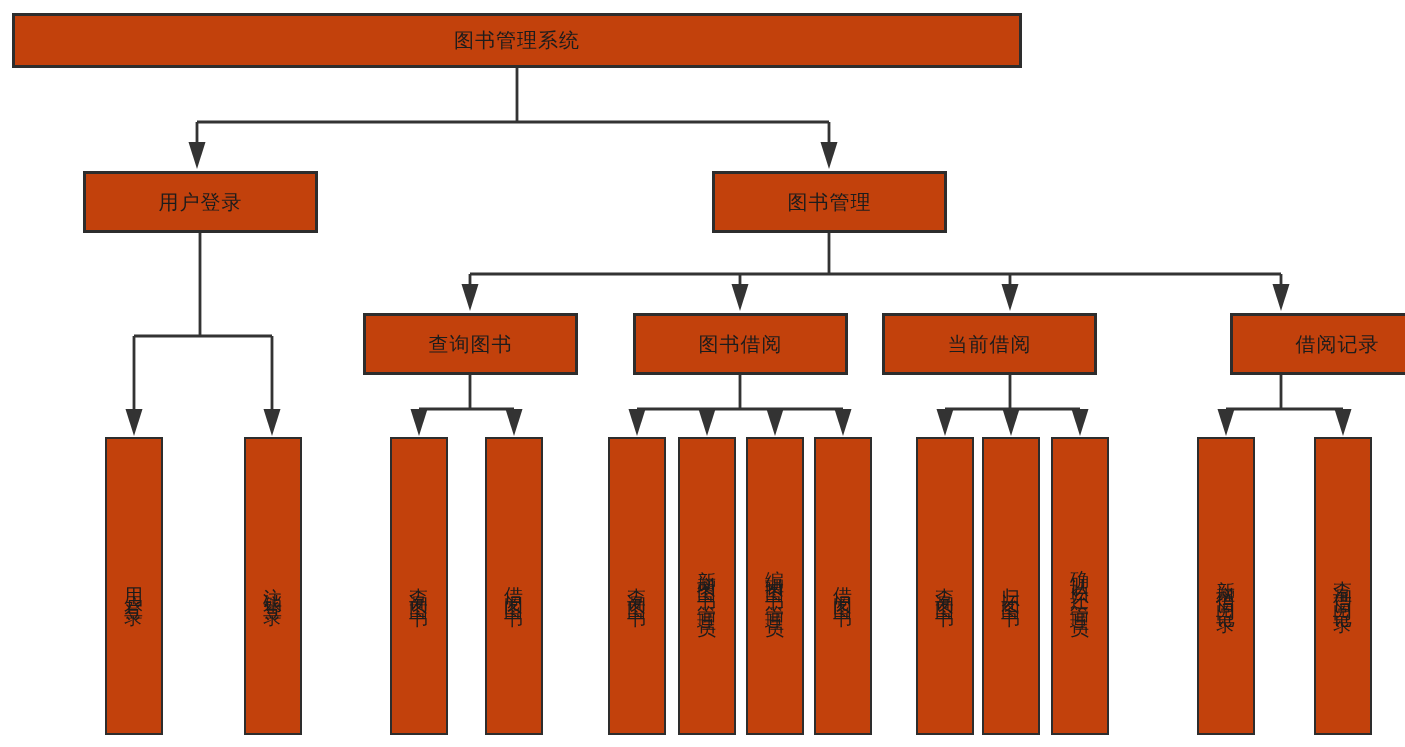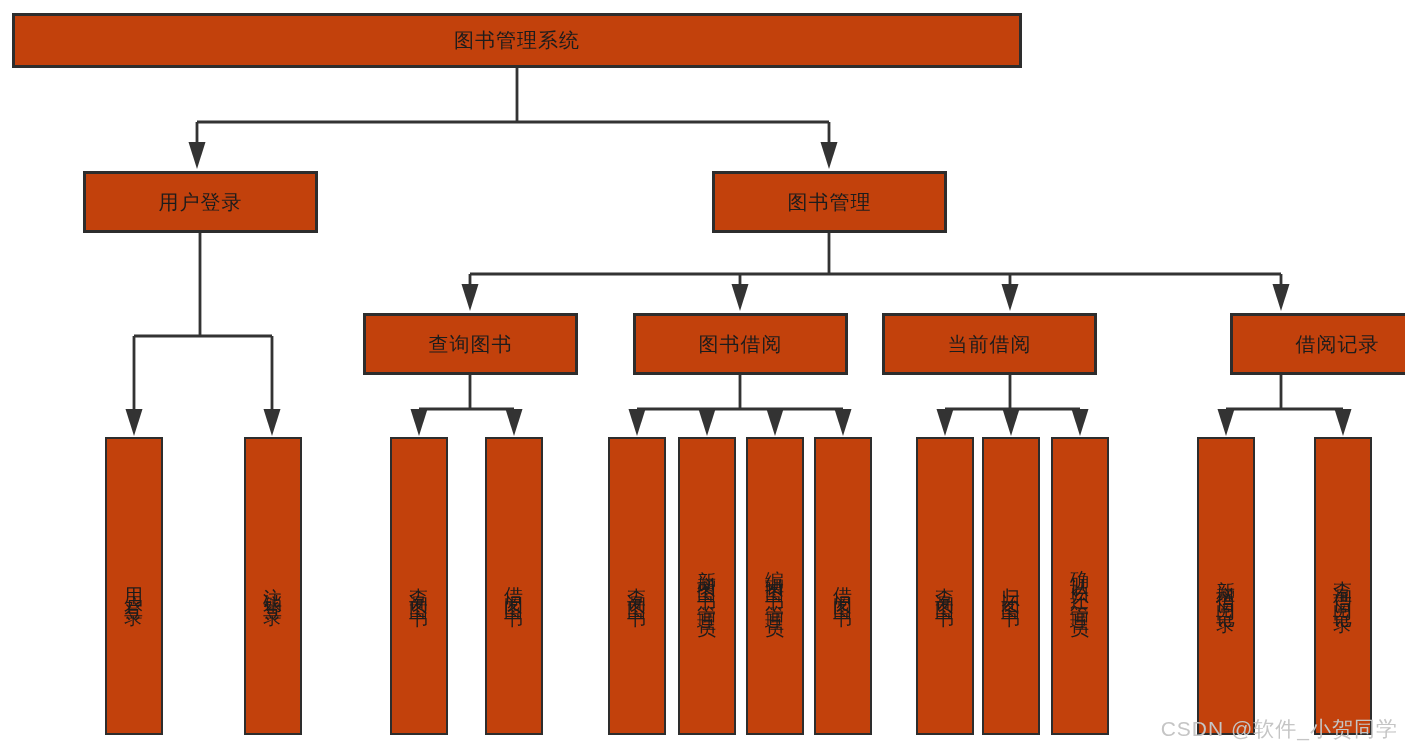--- a/index.html
+++ b/index.html
@@ -175,15 +175,14 @@
     <span class="v-label">确认归还（管理员）</span>
   </div>
 
   <div class="node leaf-box pos-l12">
     <span class="v-label">新增借阅记录</span>
   </div>
   <div class="node leaf-box pos-l13">
     <span class="v-label">查询借阅记录</span>
   </div>
 
-  <div class="watermark">CSDN @软件_小贺同学</div>
 
 </div>
 
 </body></html>

